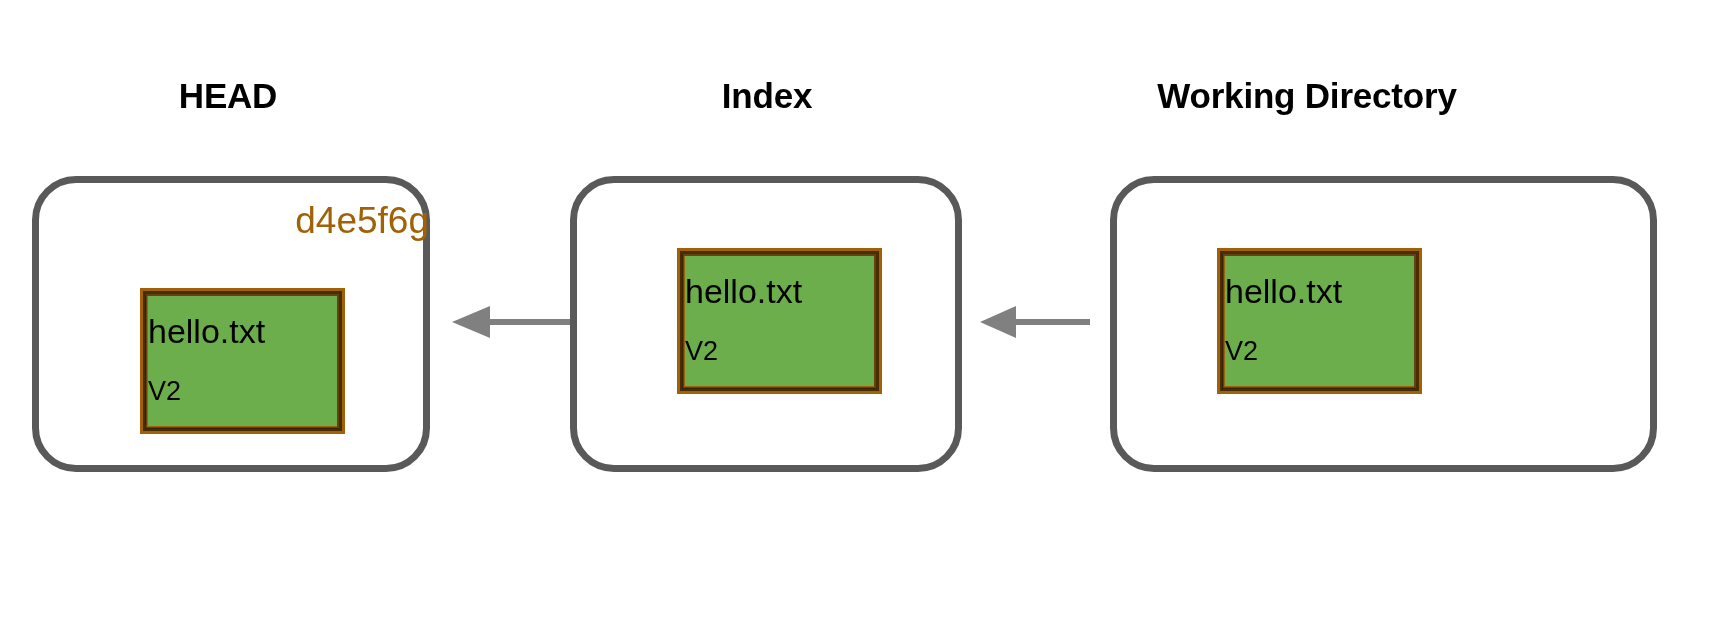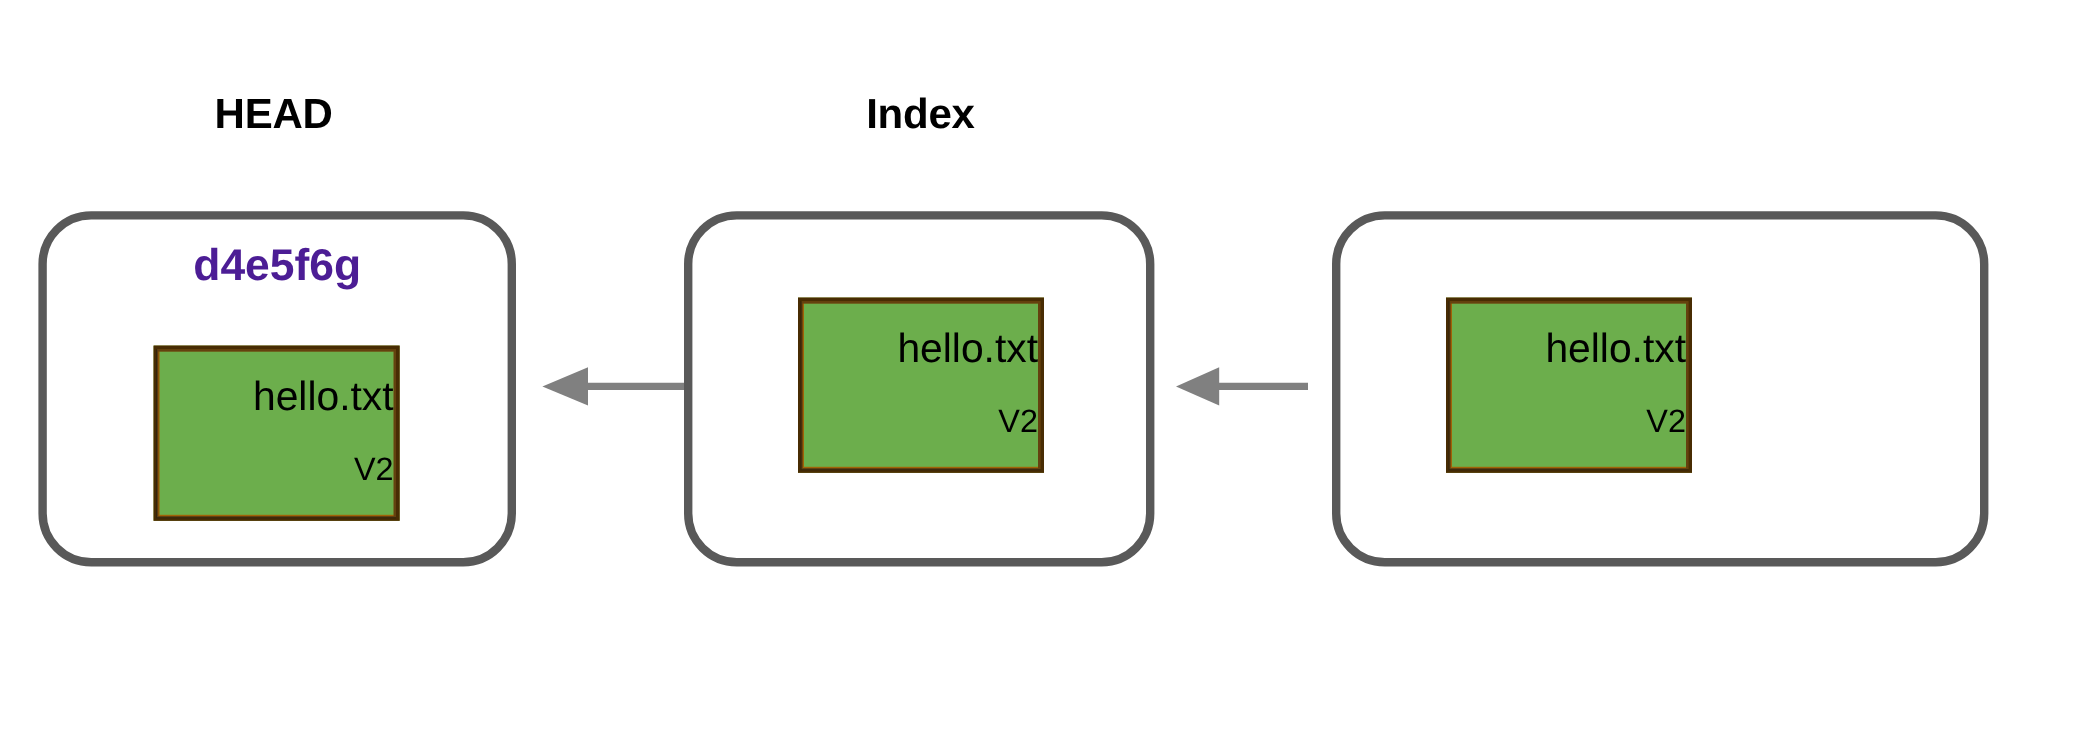--- a/index.html
+++ b/index.html
@@ -38,38 +38,38 @@
     position: absolute;
     box-sizing: border-box;
     background: #ffffff;
     border: 7px solid #595959;
     border-radius: 44px;
   }
 
   
   .commit-hash {
     position: absolute;
-    text-align: center;
+    text-align: right;
     font-size: 37px;
     line-height: 42px;
-    color: #4c1d95;
+    color: #a16207;
     white-space: nowrap;
-    font-weight: bold;
   }
 
   
   .file-box {
     position: absolute;
     box-sizing: border-box;
     background: #6cae4c;
-    border: 5px solid #a16207;
+    border: 8px solid #a16207;
     display: flex;
     flex-direction: column;
-    align-items: flex-end;
+    align-items: flex-start;
     justify-content: center;
+    margin-left: 12px;
   }
   
   .file-box::before {
     content: "";
     position: absolute;
     top: -5px; left: -5px; right: -5px; bottom: -5px;
     border: 3px solid #000000;
     opacity: 0.55;
     pointer-events: none;
   }
@@ -103,20 +103,21 @@
 </style>
 </head>
 <body>
 
 <div id="canvas">
 
   <div class="col-title" style="left:33px; top:76px; width:390px;">HEAD</div>
 
   <div class="col-title" style="left:572px; top:76px; width:390px;">Index</div>
 
+  <div class="col-title" style="left:1112px; top:76px; width:390px;">Working Directory</div>
 
   <div class="panel" style="left:32px; top:176px; width:398px; height:296px;">
   </div>
 
   <div class="commit-hash" style="left:33px; top:200px; width:396px;">d4e5f6g</div>
 
   <div class="file-box" style="left:128px; top:288px; width:205px; height:146px;">
     <span class="file-name">hello.txt</span>
     <span class="file-version">V2</span>
   </div>

